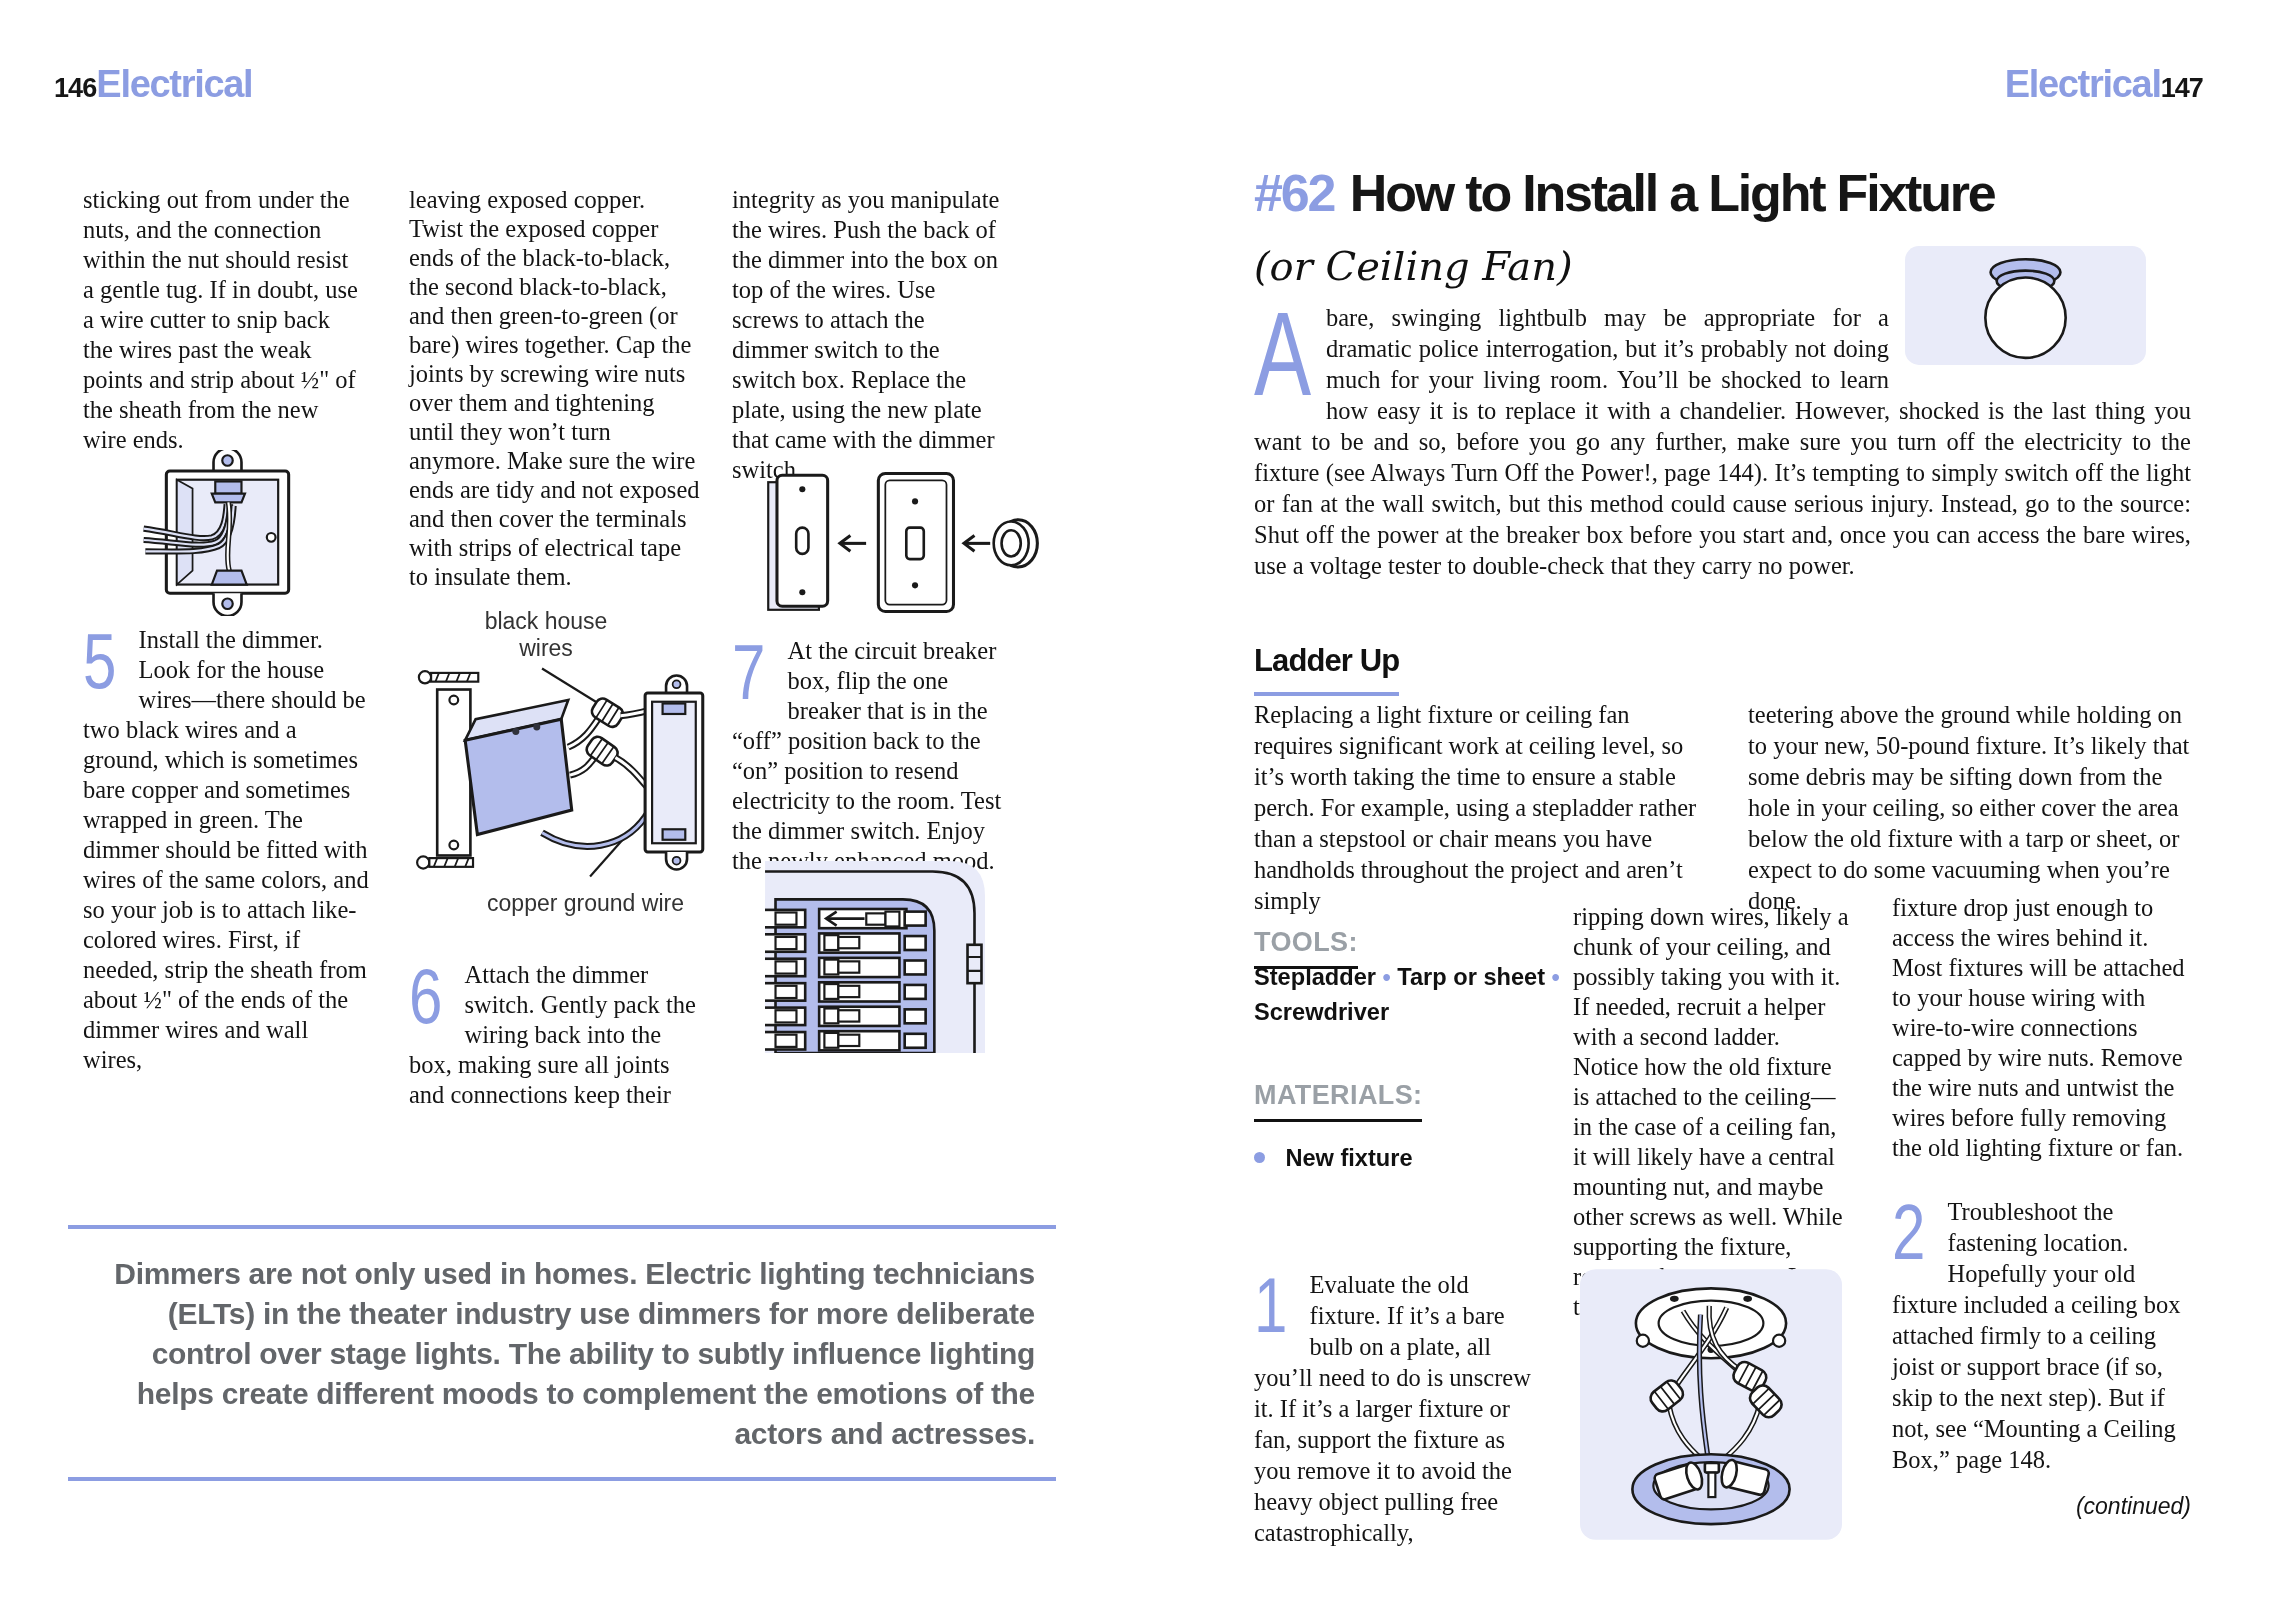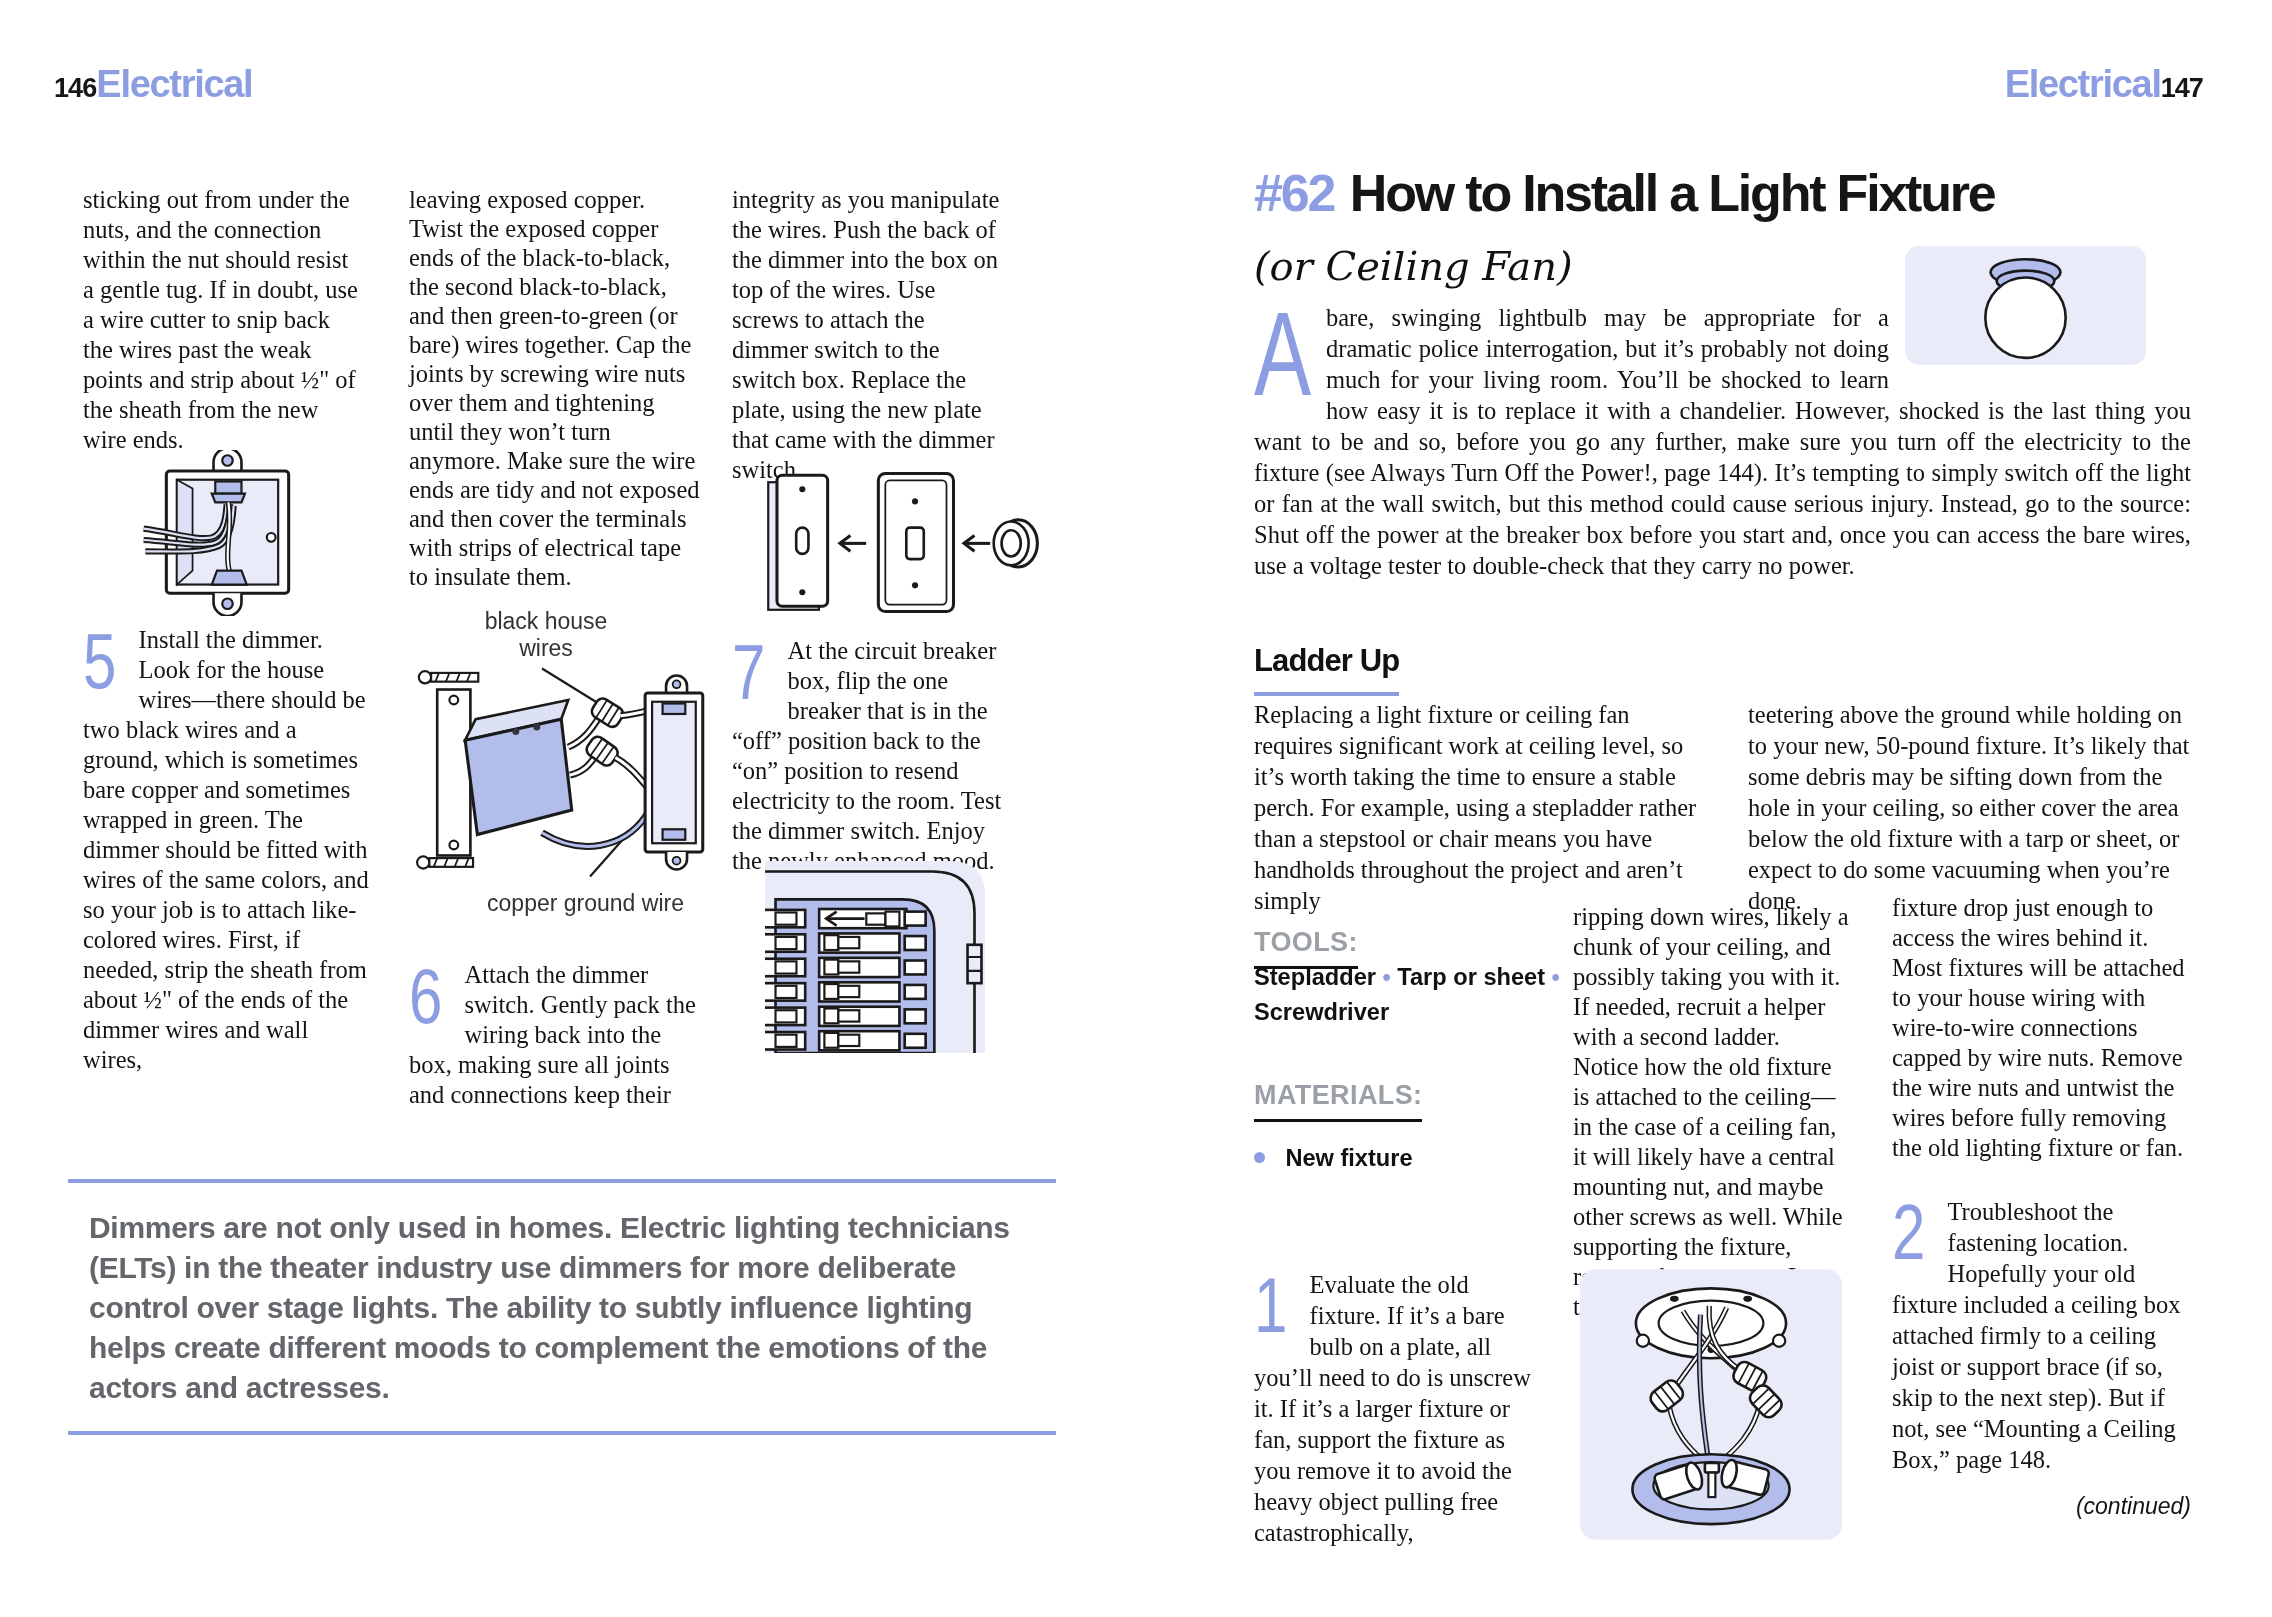--- a/index.html
+++ b/index.html
@@ -237,21 +237,21 @@
     <g>
       <rect x="-6" y="196" width="52" height="20" fill="#fff" stroke="#1a1a1a" stroke-width="3"></rect>
         <rect x="12" y="199" width="24" height="14" fill="#fff" stroke="#1a1a1a" stroke-width="2.5"></rect>
       <rect x="62" y="195" width="92" height="22" fill="#fff" stroke="#1a1a1a" stroke-width="3"></rect>
         <rect x="68" y="197" width="16" height="17" fill="#fff" stroke="#1a1a1a" stroke-width="2.5"></rect>
         <rect x="84" y="199" width="24" height="13" fill="#fff" stroke="#1a1a1a" stroke-width="2.5"></rect>
       <rect x="160" y="198" width="24" height="16" fill="#fff" stroke="#1a1a1a" stroke-width="3"></rect>
     </g>
   </svg>
 
-  <div class="callout" style="left:68px;top:1179px;width:946px;">Dimmers are not only used in homes. Electric lighting technicians (ELTs) in the theater industry use dimmers for more deliberate control over stage lights. The ability to subtly influence lighting helps create different moods to complement the emotions of the actors and actresses.</div>
+  <div class="callout" style="left:68px;top:1225px;width:946px;text-align:right;">Dimmers are not only used in homes. Electric lighting technicians (ELTs) in the theater industry use dimmers for more deliberate control over stage lights. The ability to subtly influence lighting helps create different moods to complement the emotions of the actors and actresses.</div>
 
   <div class="hdr" style="right:70px;top:63px;">
     <span class="section">Electrical</span>
     <span class="pagenum">147</span>
   </div>
 
   <div class="title-row" style="left:1254px;top:163px;">
     <span class="title-num">#62</span>
     <span>How to Install a Light Fixture</span>
   </div>

